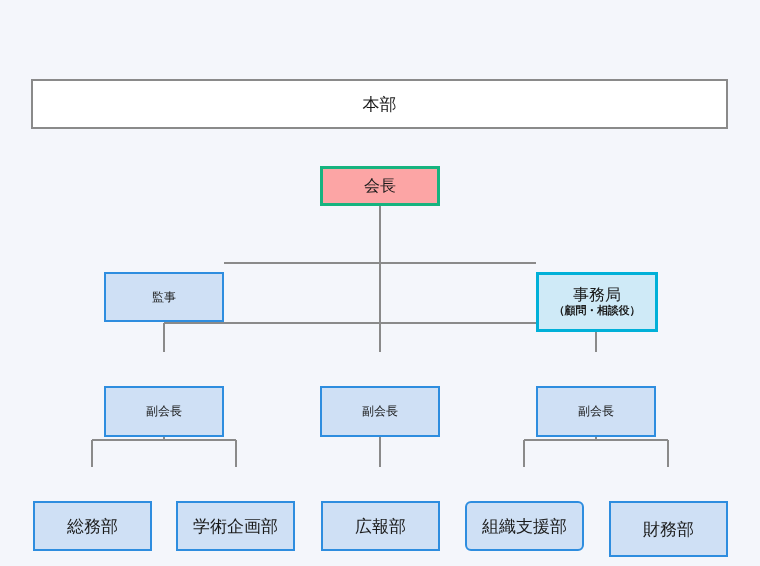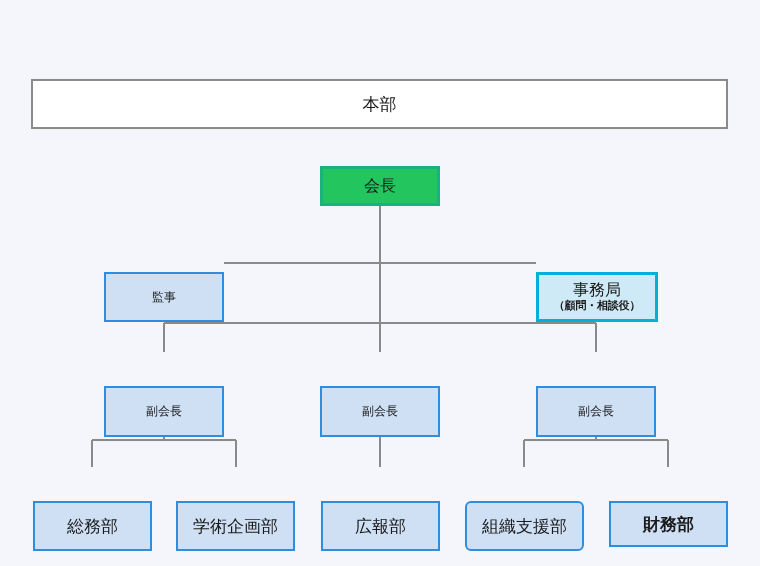--- a/index.html
+++ b/index.html
@@ -53,21 +53,21 @@
     font-weight: bold;
   }
   
   .node-root {
     background: #ffffff;
     border: 2px solid #8a8a8a;
     font-size: 17px;
   }
   
   .node-green {
-    background: #22c55e;
+    background: #fca5a5;
     border: 3px solid #16b37f;
     font-size: 16px;
   }
   
   .node-blue {
     background: #cfe0f5;
     border: 2px solid #2e8ddf;
     font-size: 12px;
   }
   
@@ -116,21 +116,21 @@
   </div>
 
   <div class="node node-green" style="left:320px; top:132px; width:120px; height:40px;">
     <span class="label">会長</span>
   </div>
 
   <div class="node node-blue" style="left:104px; top:238px; width:120px; height:50px;">
     <span class="label">監事</span>
   </div>
 
-  <div class="node node-cyan" style="left:536px; top:238px; width:122px; height:50px;">
+  <div class="node node-cyan" style="left:536px; top:238px; width:122px; height:60px;">
     <span class="label">事務局</span>
     <span class="sublabel">（顧問・相談役）</span>
   </div>
 
   <div class="node node-blue" style="left:104px; top:352px; width:120px; height:51px;">
     <span class="label">副会長</span>
   </div>
   <div class="node node-blue" style="left:320px; top:352px; width:120px; height:51px;">
     <span class="label">副会長</span>
   </div>
@@ -143,17 +143,17 @@
   </div>
   <div class="node node-blue node-dept" style="left:176px; top:467px; width:119px; height:50px;">
     <span class="label">学術企画部</span>
   </div>
   <div class="node node-blue node-dept" style="left:321px; top:467px; width:119px; height:50px;">
     <span class="label">広報部</span>
   </div>
   <div class="node node-blue node-dept" style="left:465px; top:467px; width:119px; height:50px;border-radius:6px;">
     <span class="label">組織支援部</span>
   </div>
-  <div class="node node-blue node-dept" style="left:609px; top:467px; width:119px; height:46px;font-weight:bold;">
+  <div class="node node-blue node-dept" style="left:609px; top:467px; width:119px; height:56px;">
     <span class="label">財務部</span>
   </div>
 
 </div>
 
 </body></html>

